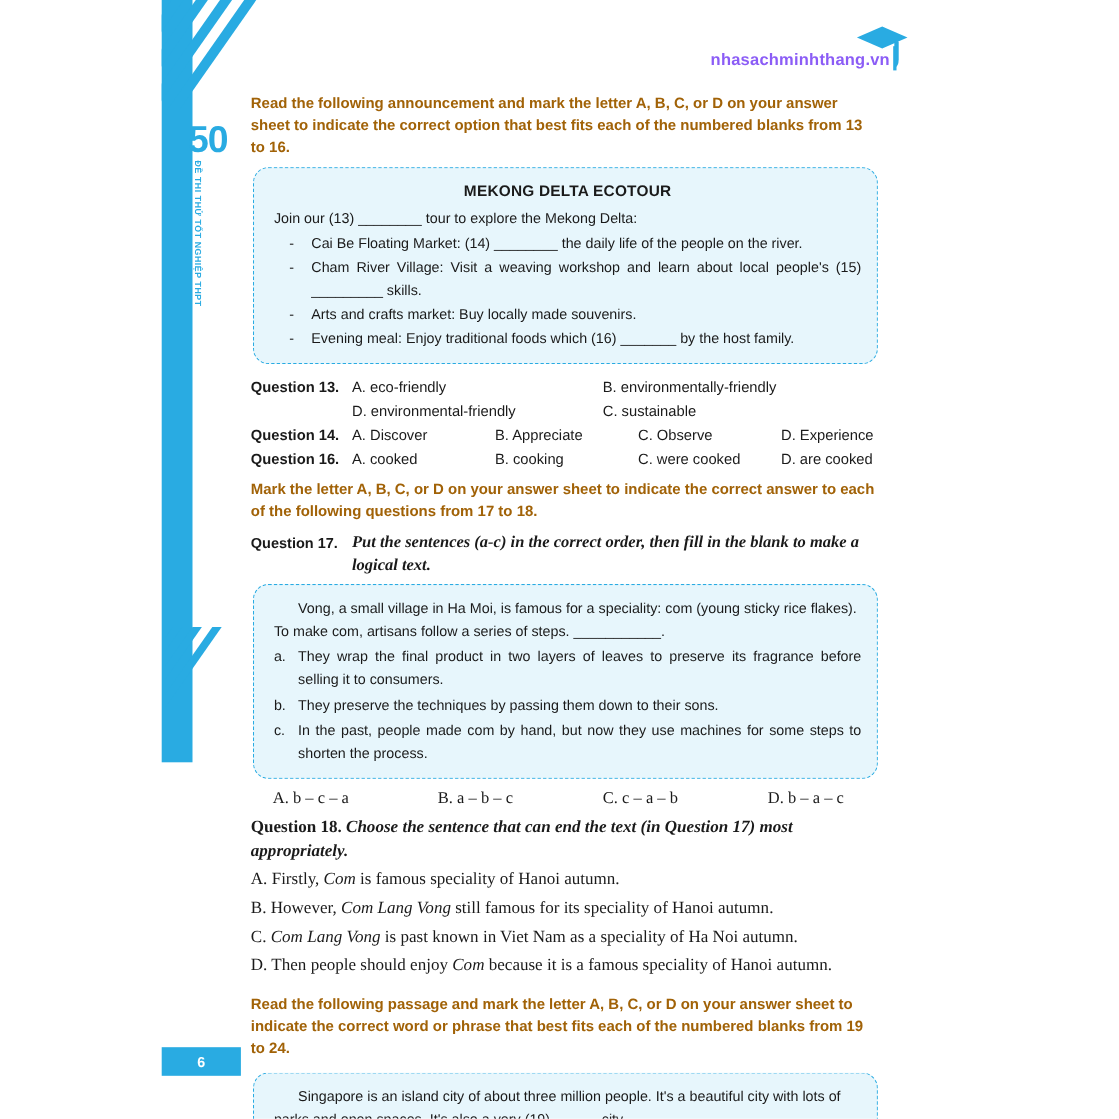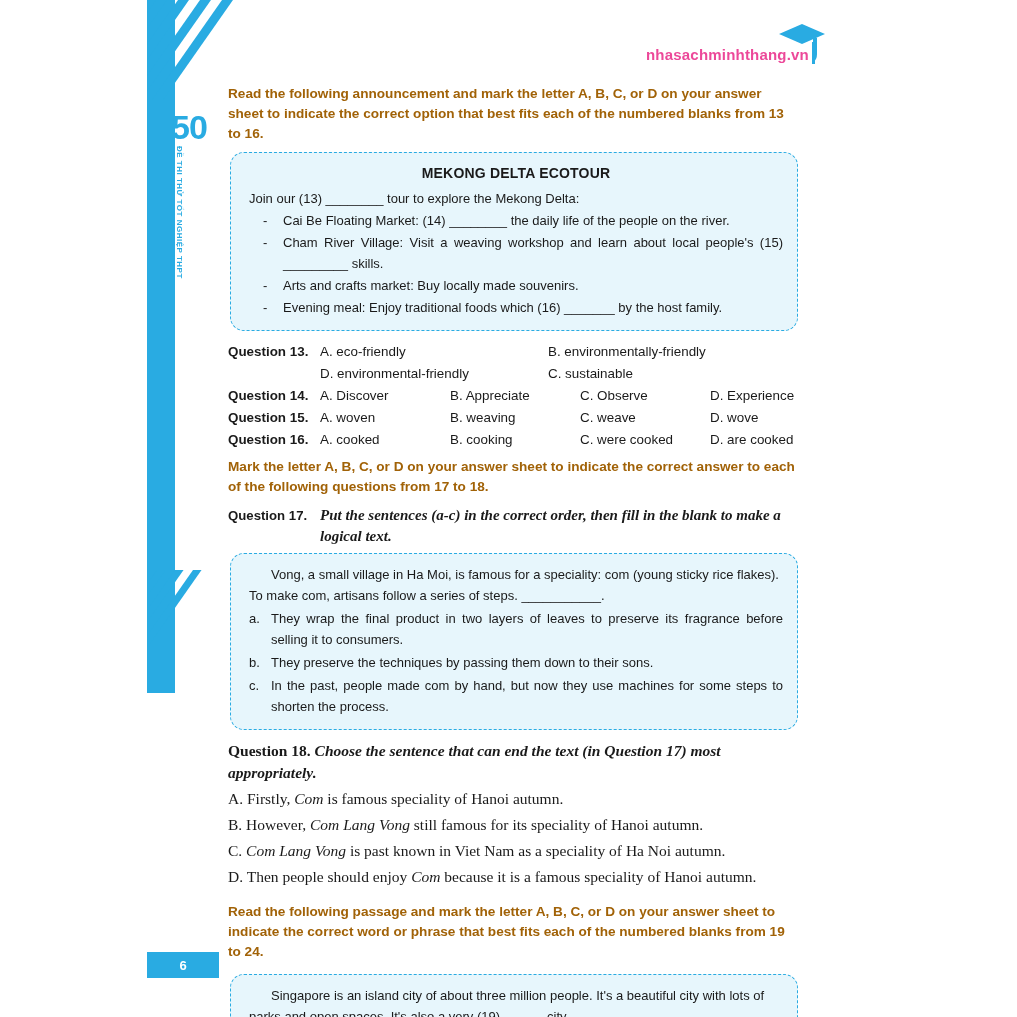--- a/index.html
+++ b/index.html
@@ -90,21 +90,21 @@
     margin-top: 2px;
     margin-left: 3px;
     height: 150px;
   }
 
   
   .brand {
     position: absolute;
     right: 208px;
     top: 46px;
-    color: #ec4899;
+    color: #8b5cf6;
     font-size: 15px;
     font-weight: bold;
     letter-spacing: 0.2px;
   }
   .brand-cap {
     position: absolute;
     right: 190px;
     top: 20px;
     width: 50px;
     height: 46px;
@@ -314,27 +314,20 @@
     </div>
 
     <div class="q-row">
       <span class="q-label">Question 14.</span>
       <span class="q-opt w-four">A. Discover</span>
       <span class="q-opt w-four">B. Appreciate</span>
       <span class="q-opt w-four">C. Observe</span>
       <span class="q-opt w-four">D. Experience</span>
     </div>
     <div class="q-row">
-      <span class="q-label">Question 15.</span>
-      <span class="q-opt w-four">A. woven</span>
-      <span class="q-opt w-four">B. weaving</span>
-      <span class="q-opt w-four">C. weave</span>
-      <span class="q-opt w-four">D. wove</span>
-    </div>
-    <div class="q-row">
       <span class="q-label">Question 16.</span>
       <span class="q-opt w-four">A. cooked</span>
       <span class="q-opt w-four">B. cooking</span>
       <span class="q-opt w-four">C. were cooked</span>
       <span class="q-opt w-four">D. are cooked</span>
     </div>
   </div>
 
   <div class="instruction">Mark the letter A, B, C, or D on your answer sheet to indicate the correct answer to each of the following questions from 17 to 18.</div>
 
@@ -345,20 +338,26 @@
 
   <div class="box">
     <span class="para-indent">Vong, a small village in Ha Moi, is famous for a speciality: com (young sticky rice flakes). To make com, artisans follow a series of steps. ___________.</span>
     <ul class="ordered">
       <li><span class="mk">a.</span><span>They wrap the final product in two layers of leaves to preserve its fragrance before selling it to consumers.</span></li>
       <li><span class="mk">b.</span><span>They preserve the techniques by passing them down to their sons.</span></li>
       <li><span class="mk">c.</span><span>In the past, people made com by hand, but now they use machines for some steps to shorten the process.</span></li>
     </ul>
   </div>
 
+  <div class="letters-row">
+    <span>A. b – c – a</span>
+    <span>B. a – b – c</span>
+    <span>C. c – a – b</span>
+    <span>D. b – a – c</span>
+  </div>
 
   <div class="serif-q">
     <span class="qnum">Question 18.</span>
     <span class="it">Choose the sentence that can end the text (in Question 17) most appropriately.</span>
   </div>
 
   <div class="ans-list">
     <div><span>A. </span><span>Firstly, </span><i>Com</i><span> is famous speciality of Hanoi autumn.</span></div>
     <div><span>B. </span><span>However, </span><i>Com Lang Vong</i><span> still famous for its speciality of Hanoi autumn.</span></div>
     <div><span>C. </span><span></span><i>Com Lang Vong</i><span> is past known in Viet Nam as a speciality of Ha Noi autumn.</span></div>

